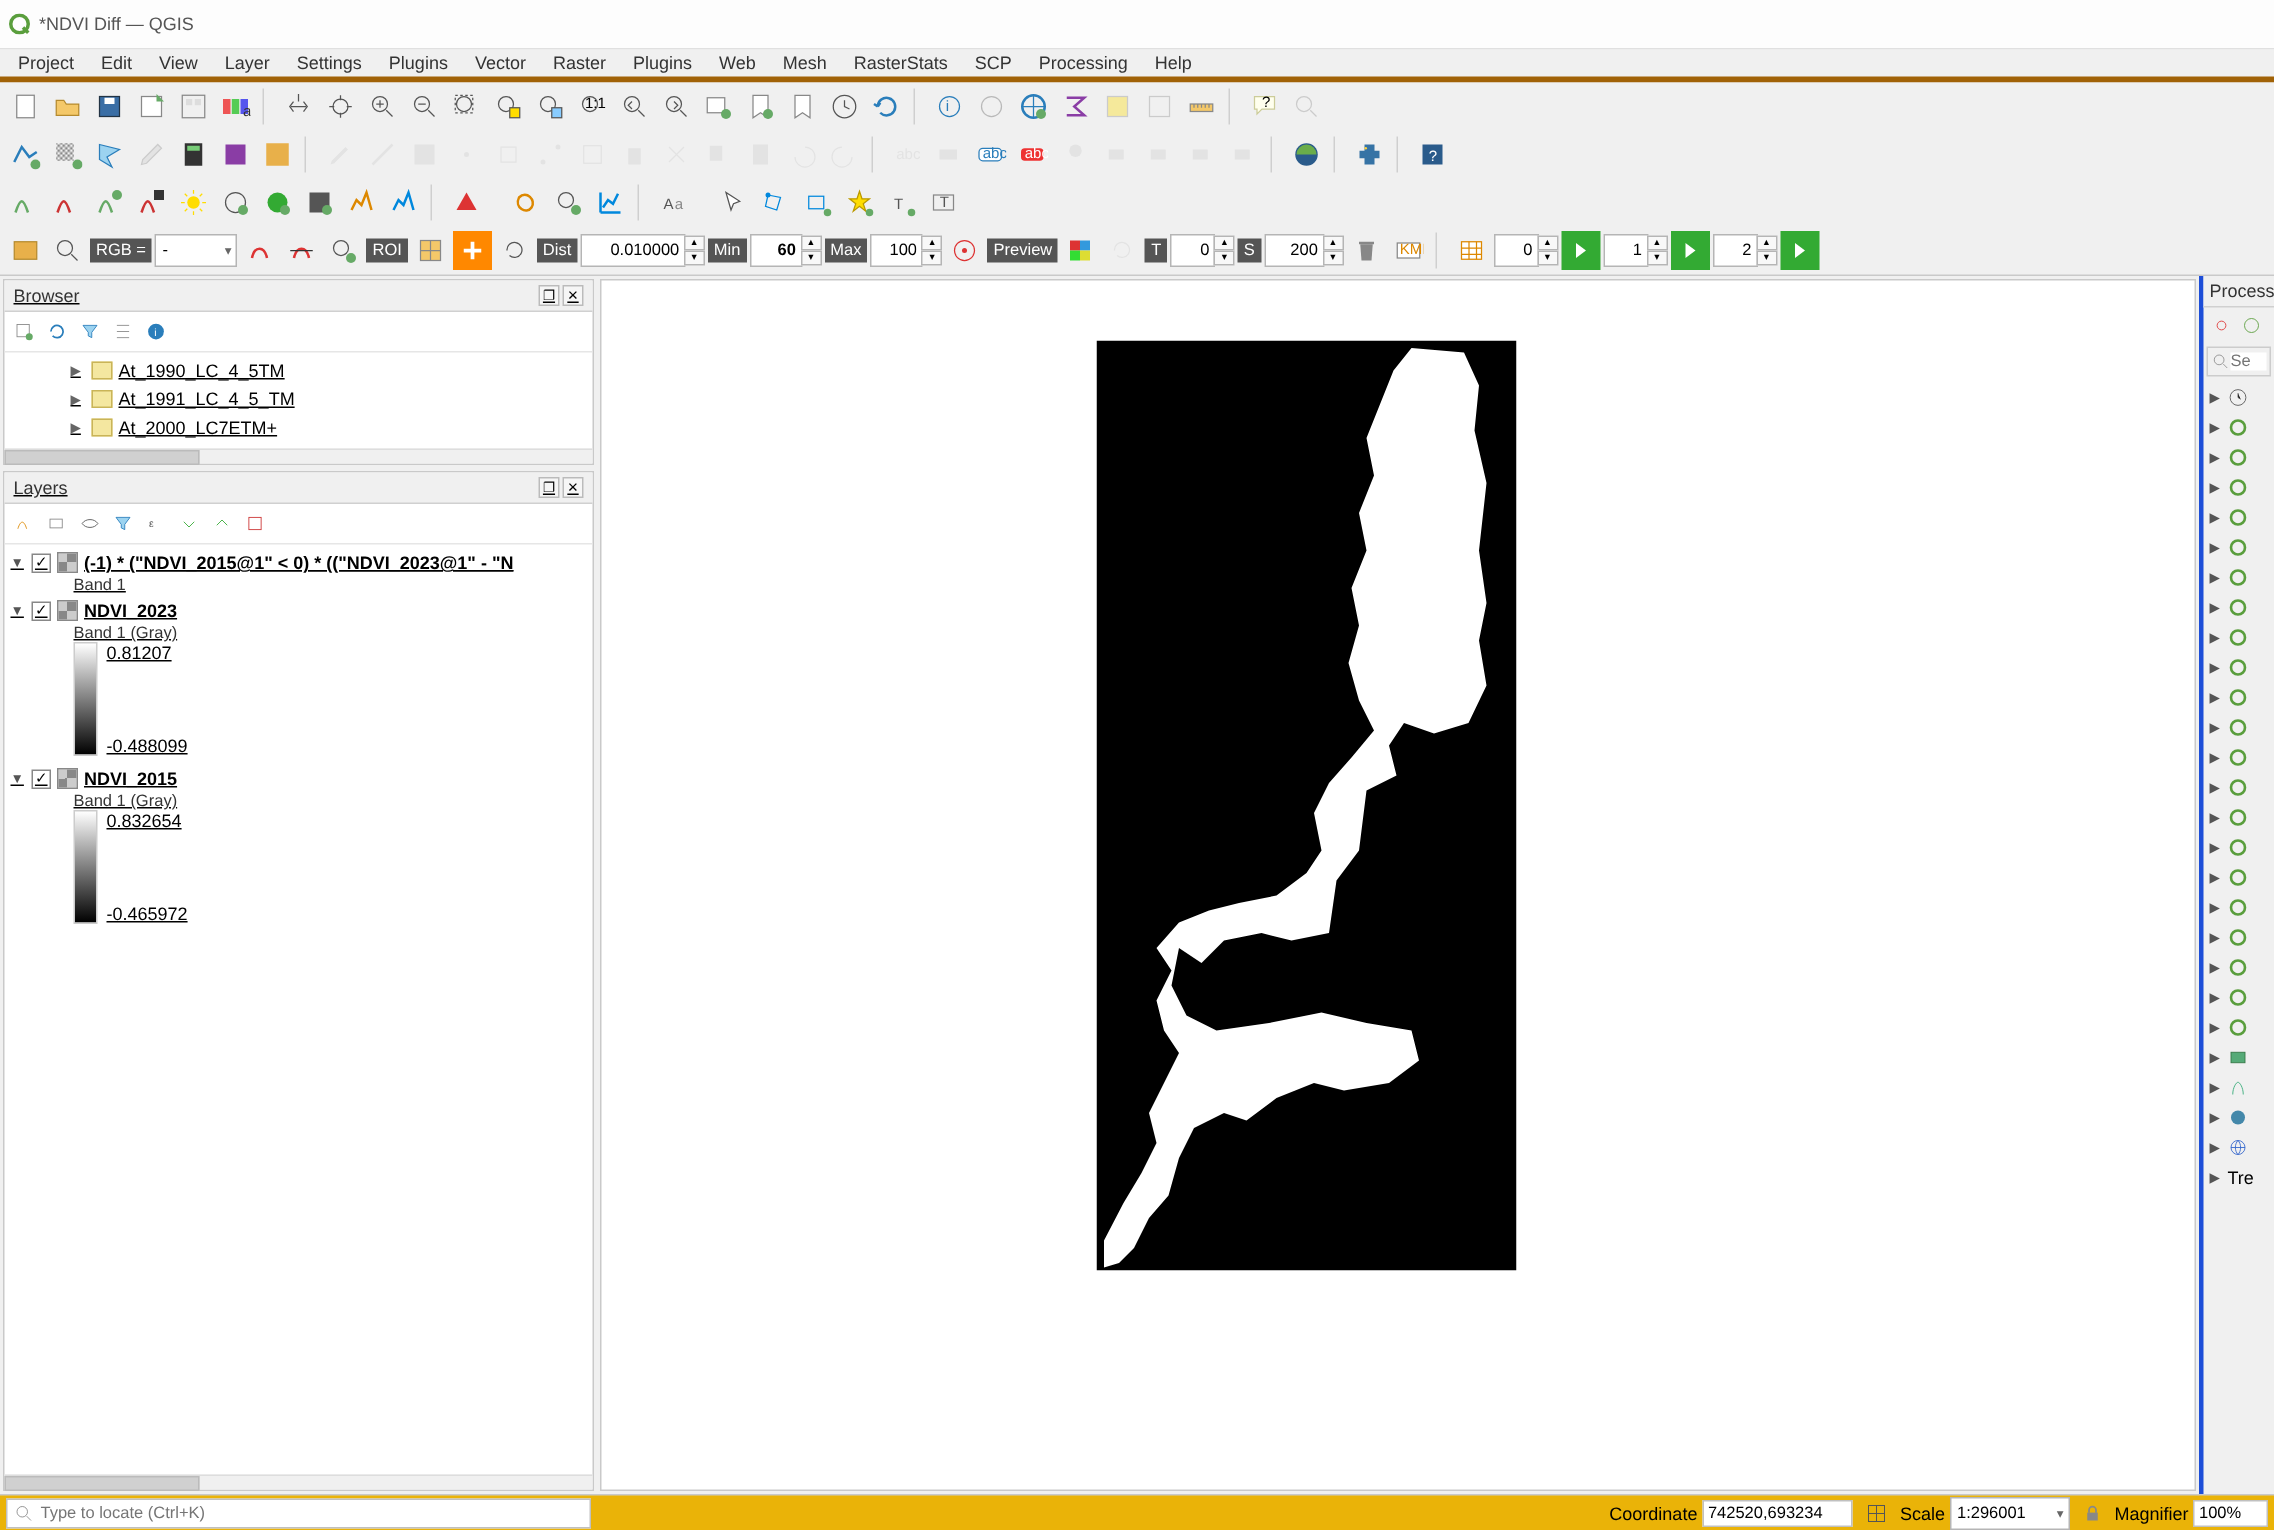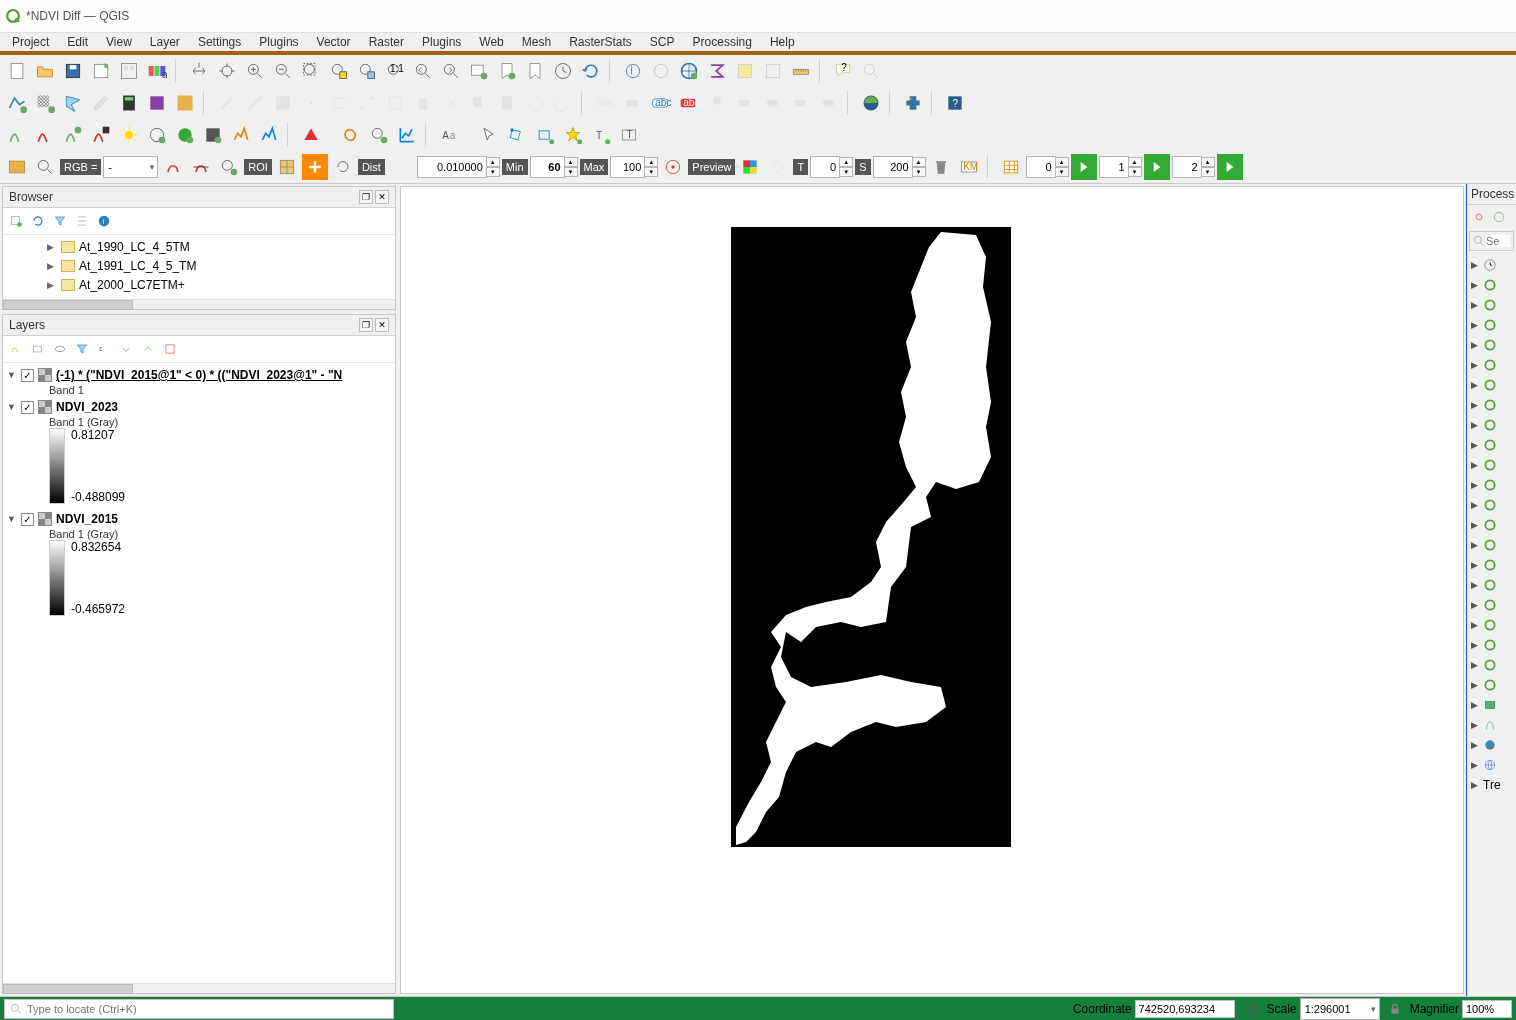--- a/index.html
+++ b/index.html
@@ -29,25 +29,25 @@
 .combo { height:22px; border:1px solid #b5b5b5;background:#fff;display:inline-flex;align-items:center;padding:0 15px 0 4px;position:relative;font-size:11px;min-width:50px;}
 .combo::after{content:"▾";position:absolute;right:3px;font-size:9px;color:#666;}
 
 
 .ico { width: 20px; height: 20px; display:block; }
 
 
 .main { flex: 1; display: flex; overflow: hidden; background:#f0f0f0;}
 .left-panels { width: 398px; display: flex; flex-direction: column; background: #f0f0f0;}
 .canvas-wrap { flex: 1; background: #fff; border:1px solid #c9c9c9;margin:2px;position: relative; overflow: auto; }
-.right-panel { width: 50px; display:flex;flex-direction:column;background:#f0f0f0;border-left:1px solid #1d4ed8;}
+.right-panel { width: 50px; display:flex;flex-direction:column;background:#f0f0f0;border-left:3px solid #1d4ed8;}
 .right-panel .panel-title{padding:3px 4px;font-size:12px;color:#333;background:#f0f0f0;border-bottom:1px solid #d0d0d0;}
 
 
-.panel { border: 1px solid #c9c9c9; margin: 2px; background: #fff; display:flex;flex-direction:column;}
+.panel { border: 1px solid #c9c9c9; margin: 2px; background: #fff; display:flex;flex-direction:column;text-decoration:underline;}
 .panel-header { background: #f0f0f0; padding: 3px 6px; display:flex;align-items:center;justify-content:space-between;border-bottom:1px solid #d0d0d0;}
 .panel-header .title { font-size: 12px; color: #333; }
 .panel-header .winbtns { display:flex;gap:2px;}
 .panel-header .winbtns span{width:14px;height:14px;border:1px solid #bbb;font-size:9px;line-height:12px;text-align:center;background:#f6f6f6;}
 .panel-toolbar { display:flex;gap:2px;padding:3px;border-bottom:1px solid #e6e6e6;}
 .panel-body { flex:1; overflow:auto; padding:2px 0;}
 .panel-scroll { height:10px;background:#f0f0f0;border-top:1px solid #ddd;position:relative;}
 .panel-scroll .thumb{position:absolute;left:0;width:130px;height:10px;background:#d0d0d0;border:1px solid #bbb;}
 
 
@@ -71,21 +71,21 @@
 
 .map-shape { position:absolute;left:330px;top:40px;width:280px;height:620px;}
 
 
 .proc-tree { padding:2px 0;}
 .proc-item { display:flex;align-items:center;gap:4px;height:20px;padding-left:4px;}
 .proc-item .arrow{width:8px;font-size:9px;color:#555;}
 .proc-item .q{width:14px;height:14px;}
 
 
-.statusbar { height: 24px; background: #15803d; border-top: 1px solid #c9c9c9; display: flex; align-items: center; padding: 0 4px; gap: 8px; font-size: 11px;}
+.statusbar { height: 24px; background: #eab308; border-top: 1px solid #c9c9c9; display: flex; align-items: center; padding: 0 4px; gap: 8px; font-size: 11px;}
 .statusbar .locator { flex: 0 0 390px; display:flex;align-items:center;gap:4px;border:1px solid #c0c0c0;background:#fff;height:20px;padding:0 4px;}
 .statusbar .locator input{border:none;outline:none;flex:1;font-size:11px;color:#888;}
 .statusbar .spacer{flex:1;}
 .statusbar .field{display:flex;align-items:center;gap:3px;}
 .statusbar .field input{border:1px solid #c0c0c0;height:18px;background:#fff;padding:0 3px;font-size:11px;}
 .lock{width:14px;height:14px;}
 </style>
 </head>
 <body>
 
@@ -651,21 +651,21 @@
           <path d="M12 5v14M5 12h14" stroke="#fff" stroke-width="3"></path>
         </svg>
       </span>
     <span class="tbtn">
         <svg class="ico" viewBox="0 0 24 24">
           <path d="M6 12a6 6 0 1 1 2 4" fill="none" stroke="#555"></path>
         </svg>
       </span>
     <span class="tlabel">Dist</span>
     <span class="tspin">
-        <input class="tinput" style="width: 70px; margin-left: 30px;" value="0.010000">
+        <input class="tinput" style="width: 70px;" value="0.010000">
         <span class="spin-btns">
           <div>▴</div>
           <div>▾</div>
         </span>
       </span>
     <span class="tlabel">Min</span>
     <span class="tspin">
         <input class="tinput" style="width: 35px; font-weight: bold;" value="60">
         <span class="spin-btns">
           <div>▴</div>

